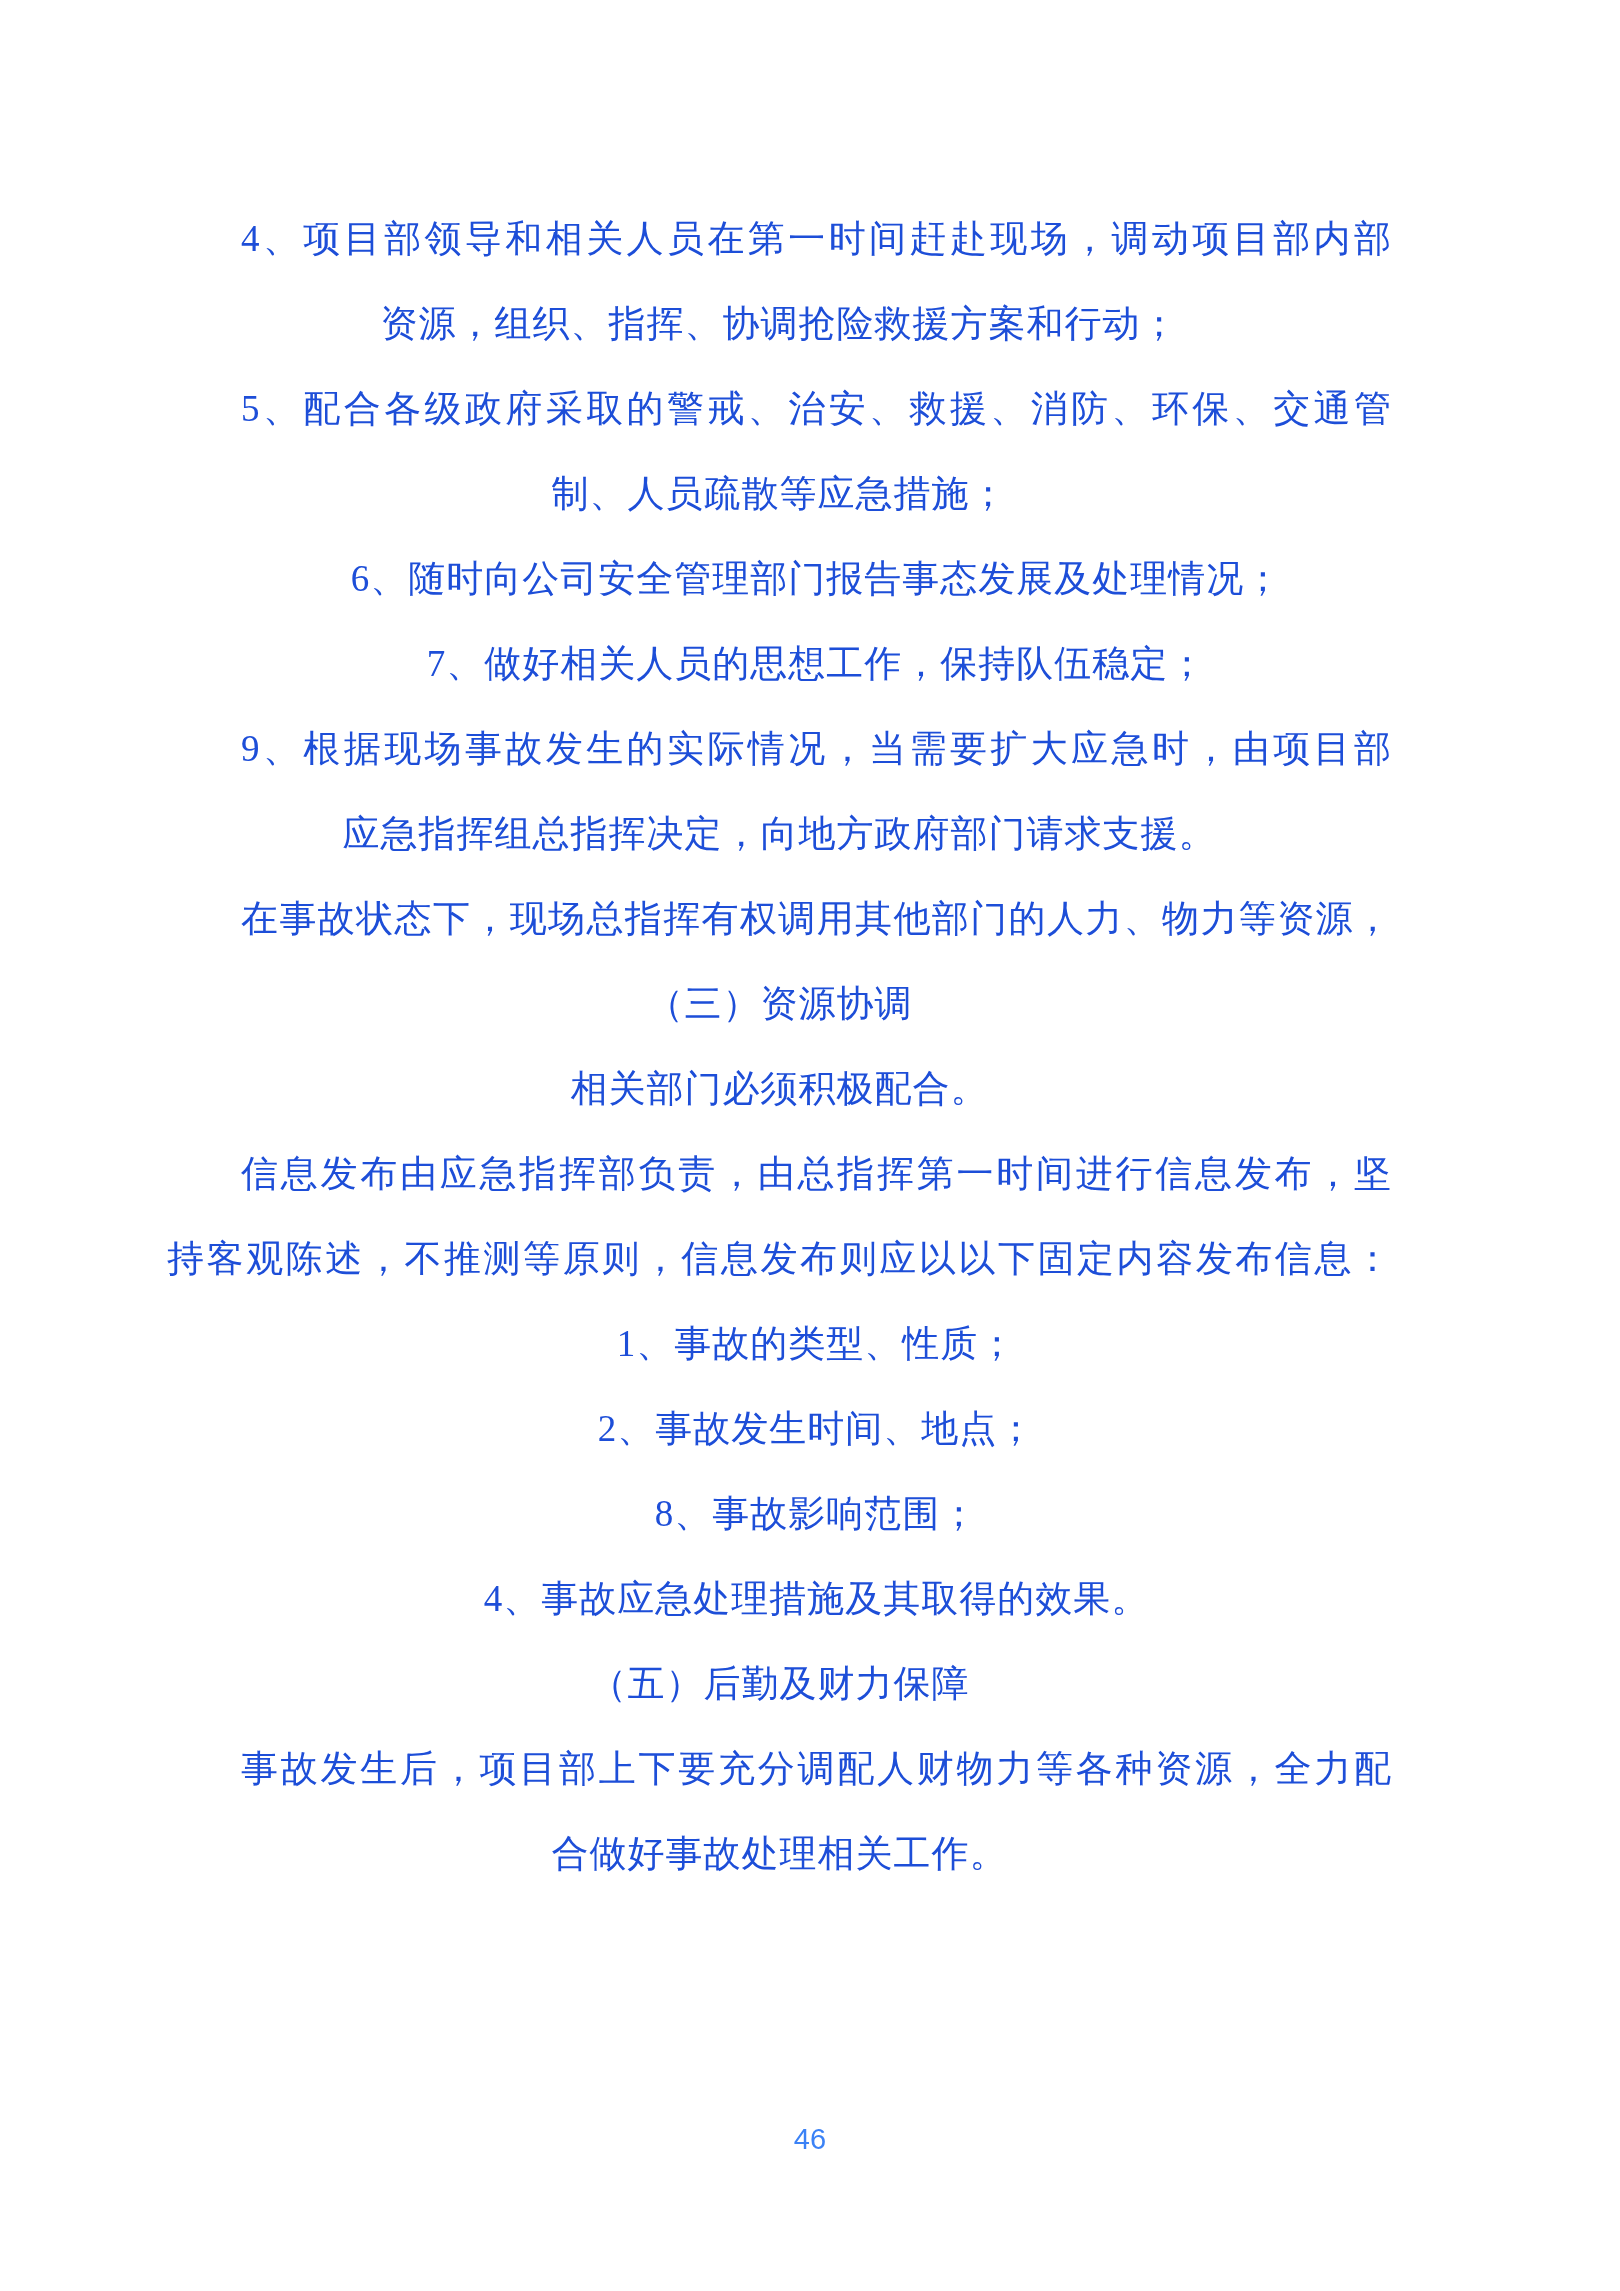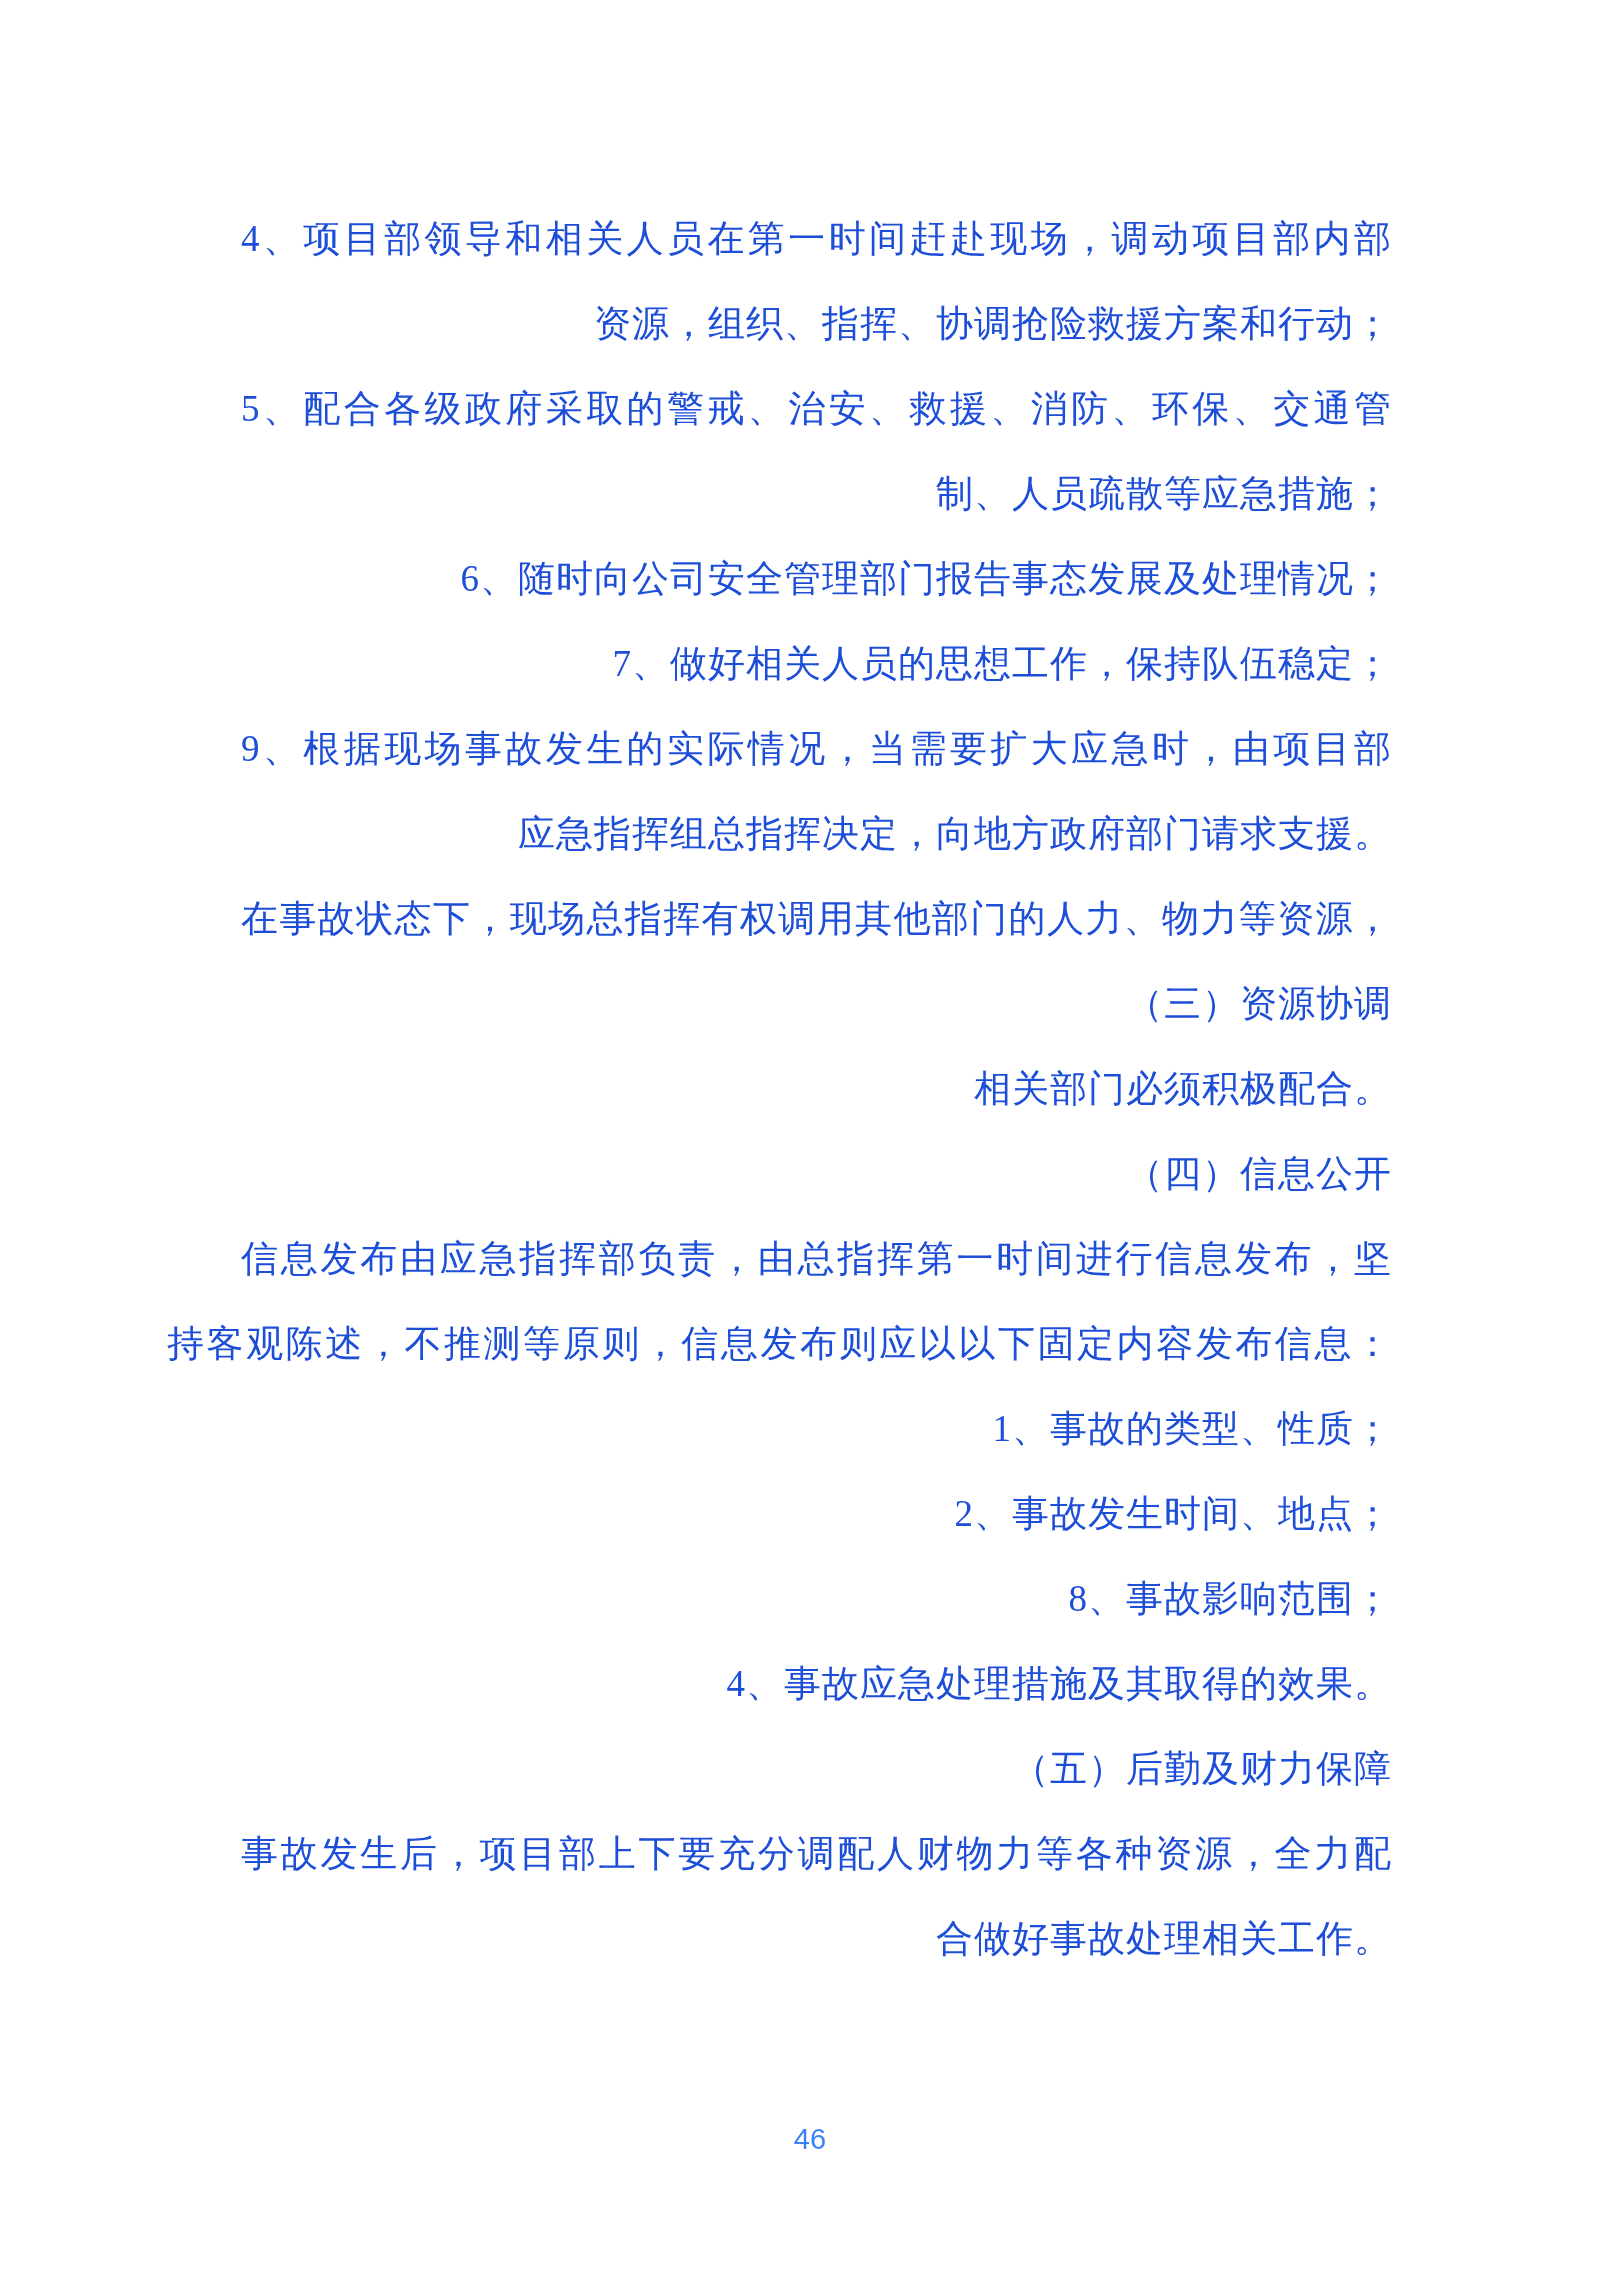--- a/index.html
+++ b/index.html
@@ -21,21 +21,21 @@
     top: 196px;
     left: 167px;
     width: 1225px;
     font-size: 37px;
     line-height: 85px;
     letter-spacing: 1px;
     color: #1d4ed8;
   }
   .line {
     white-space: nowrap;
-    text-align: right;
+    text-align: center;
   }
   
   .line.j {
     white-space: normal;
     text-align: justify;
     text-align-last: justify;
     text-justify: inter-character;
   }
   
   .line.ind {
@@ -62,21 +62,20 @@
     <div class="line">资源，组织、指挥、协调抢险救援方案和行动；</div>
     <div class="line ind j">5、配合各级政府采取的警戒、治安、救援、消防、环保、交通管</div>
     <div class="line">制、人员疏散等应急措施；</div>
     <div class="line ind">6、随时向公司安全管理部门报告事态发展及处理情况；</div>
     <div class="line ind">7、做好相关人员的思想工作，保持队伍稳定；</div>
     <div class="line ind j">9、根据现场事故发生的实际情况，当需要扩大应急时，由项目部</div>
     <div class="line">应急指挥组总指挥决定，向地方政府部门请求支援。</div>
     <div class="line ind j">在事故状态下，现场总指挥有权调用其他部门的人力、物力等资源，</div>
     <div class="line">（三）资源协调</div>
     <div class="line">相关部门必须积极配合。</div>
-    <div class="line">（四）信息公开</div>
     <div class="line ind j">信息发布由应急指挥部负责，由总指挥第一时间进行信息发布，坚</div>
     <div class="line j">持客观陈述，不推测等原则，信息发布则应以以下固定内容发布信息：</div>
     <div class="line ind">1、事故的类型、性质；</div>
     <div class="line ind">2、事故发生时间、地点；</div>
     <div class="line ind">8、事故影响范围；</div>
     <div class="line ind">4、事故应急处理措施及其取得的效果。</div>
     <div class="line">（五）后勤及财力保障</div>
     <div class="line ind j">事故发生后，项目部上下要充分调配人财物力等各种资源，全力配</div>
     <div class="line">合做好事故处理相关工作。</div>
   </div>

